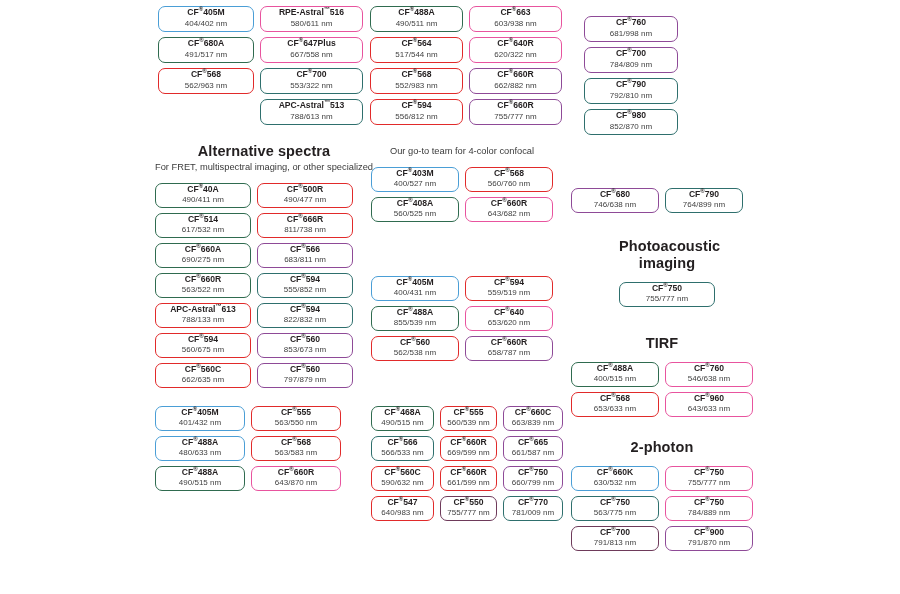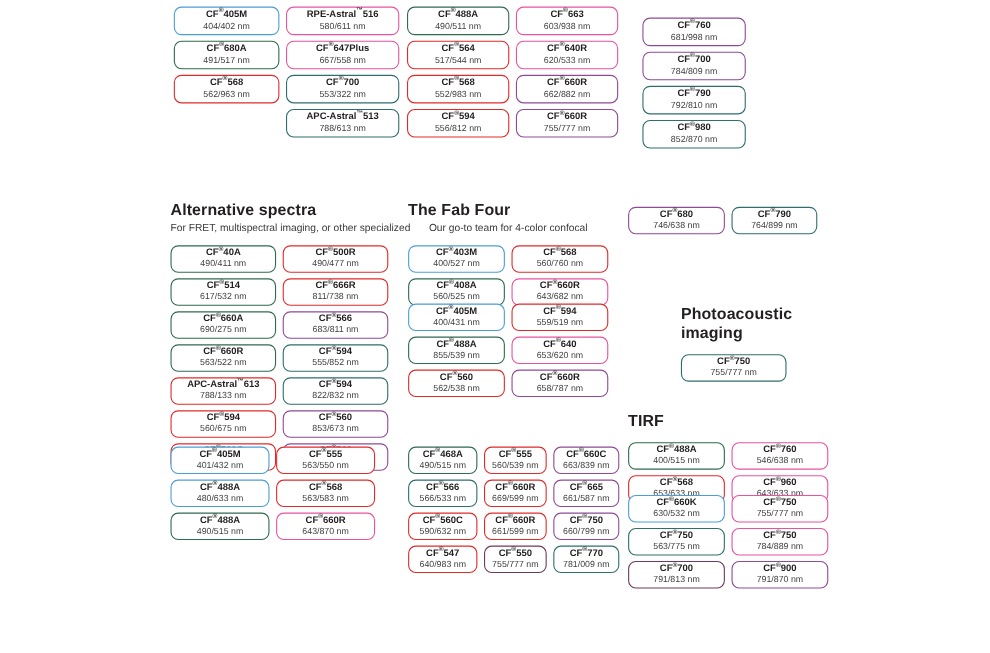--- a/index.html
+++ b/index.html
@@ -11,24 +11,24 @@
     overflow:hidden;
     position:relative;
   }
   .canvas{position:relative;width:900px;height:594px;}
 
   
   .group{position:absolute;}
 
   .grp-title{
     font-weight:bold;
+    text-align:center;
     color:#231f20;
     letter-spacing:.1px;
     line-height:1.1;
-    margin-top:40px;
   }
   .grp-title.big{font-size:14.5px;}
   .grp-sub{
     font-size:9.3px;
     text-align:center;
     color:#3a3a3a;
     margin-top:2px;
     line-height:1.15;
     white-space:nowrap;
   }
@@ -125,21 +125,21 @@
             <div class="wl">556/812 nm</div>
           </div>
         </div>
         <div class="col" style="width: 93px;">
           <div class="pill" style="border-color: rgb(232, 83, 158); height: 26px; width: 93px;">
             <div class="nm"><span>CF</span><sup>®</sup><span>663</span></div>
             <div class="wl">603/938 nm</div>
           </div>
           <div class="pill" style="border-color: rgb(232, 83, 158); height: 26px; width: 93px;">
             <div class="nm"><span>CF</span><sup>®</sup><span>640R</span></div>
-            <div class="wl">620/533 nm</div>
+            <div class="wl">620/322 nm</div>
           </div>
           <div class="pill" style="border-color: rgb(142, 74, 151); height: 26px; width: 93px;">
             <div class="nm"><span>CF</span><sup>®</sup><span>660R</span></div>
             <div class="wl">662/882 nm</div>
           </div>
           <div class="pill" style="border-color: rgb(142, 74, 151); height: 26px; width: 93px;">
             <div class="nm"><span>CF</span><sup>®</sup><span>660R</span></div>
             <div class="wl">755/777 nm</div>
           </div>
         </div>
@@ -227,21 +227,20 @@
             <div class="wl">853/673 nm</div>
           </div>
           <div class="pill" style="border-color: rgb(142, 74, 151); height: 25px; width: 96px;">
             <div class="nm"><span>CF</span><sup>®</sup><span>560</span></div>
             <div class="wl">797/879 nm</div>
           </div>
         </div>
       </div>
     </div>
     <div class="group" style="left: 371px; top: 144px;">
-      <div class="grp-title big">The Fab Four</div>
       <div class="grp-sub">Our go-to team for 4-color confocal</div>
       <div class="cols" style="margin-top: 10px;">
         <div class="col" style="width: 88px;">
           <div class="pill" style="border-color: rgb(74, 158, 214); height: 25px; width: 88px;">
             <div class="nm"><span>CF</span><sup>®</sup><span>403M</span></div>
             <div class="wl">400/527 nm</div>
           </div>
           <div class="pill" style="border-color: rgb(47, 107, 79); height: 25px; width: 88px;">
             <div class="nm"><span>CF</span><sup>®</sup><span>408A</span></div>
             <div class="wl">560/525 nm</div>
@@ -337,20 +336,21 @@
             <div class="wl">546/638 nm</div>
           </div>
           <div class="pill" style="border-color: rgb(232, 83, 158); height: 25px; width: 88px;">
             <div class="nm"><span>CF</span><sup>®</sup><span>960</span></div>
             <div class="wl">643/633 nm</div>
           </div>
         </div>
       </div>
     </div>
     <div class="group" style="left: 571px; top: 440px;">
+      <div class="grp-title big">2-photon</div>
       <div class="cols" style="margin-top: 10px;">
         <div class="col" style="width: 88px;">
           <div class="pill" style="border-color: rgb(74, 158, 214); height: 25px; width: 88px;">
             <div class="nm"><span>CF</span><sup>®</sup><span>660K</span></div>
             <div class="wl">630/532 nm</div>
           </div>
           <div class="pill" style="border-color: rgb(46, 111, 109); height: 25px; width: 88px;">
             <div class="nm"><span>CF</span><sup>®</sup><span>750</span></div>
             <div class="wl">563/775 nm</div>
           </div>

